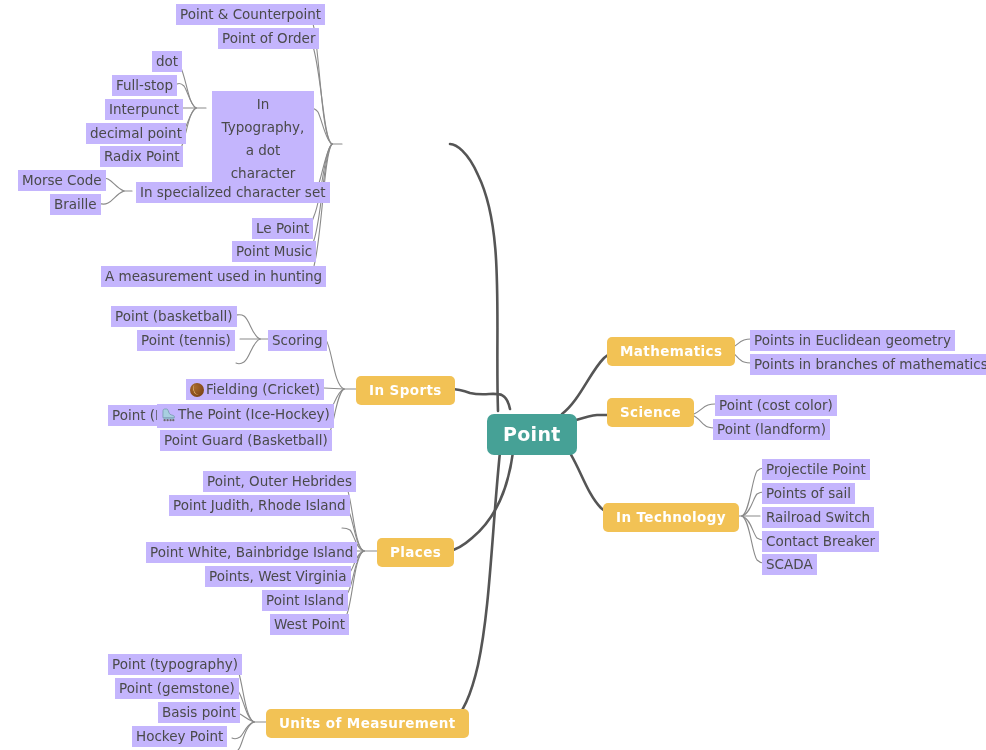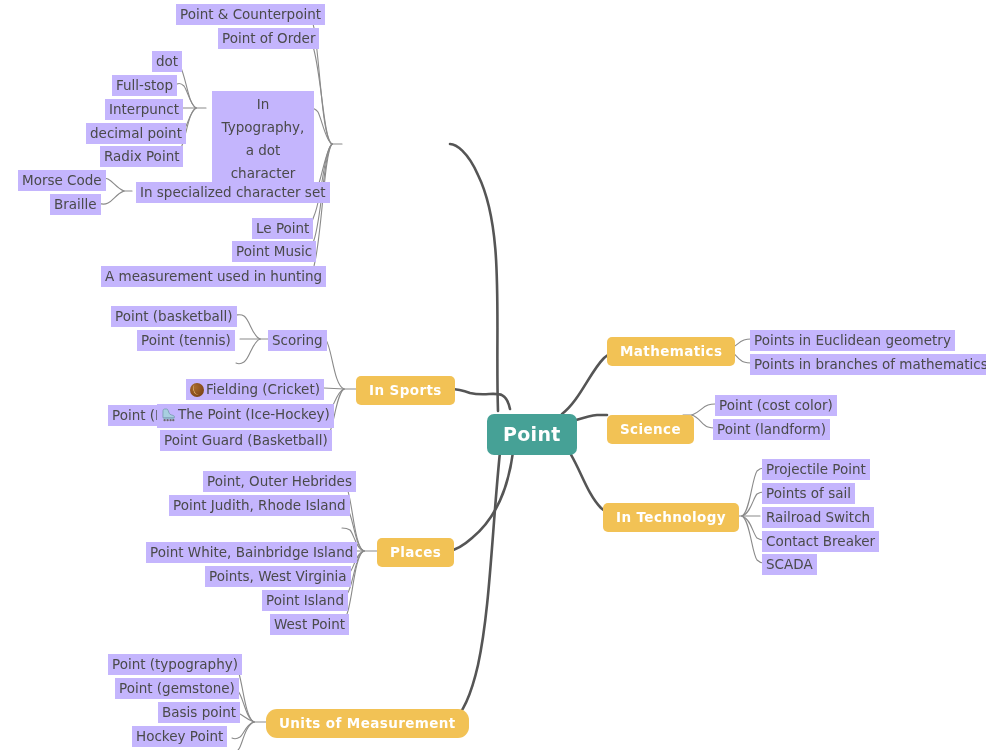--- a/index.html
+++ b/index.html
@@ -238,36 +238,36 @@
     <span>Places</span>
   </div>
 
   <div class="node leaf align-right" style="left:203px; top:471px;">Point, Outer Hebrides</div>
   <div class="node leaf align-right" style="left:169px; top:495px;">Point Judith, Rhode Island</div>
   <div class="node leaf align-right" style="left:146px; top:542px;">Point White, Bainbridge Island</div>
   <div class="node leaf align-right" style="left:205px; top:566px;">Points, West Virginia</div>
   <div class="node leaf align-right" style="left:262px; top:590px;">Point Island</div>
   <div class="node leaf align-right" style="left:270px; top:614px;">West Point</div>
 
-  <div class="node topic" style="left:266px; top:709px;border-radius:11px;">
+  <div class="node topic" style="left:266px; top:709px;">
     <span>Units of Measurement</span>
   </div>
 
   <div class="node leaf align-right" style="left:108px; top:654px;">Point (typography)</div>
   <div class="node leaf align-right" style="left:115px; top:678px;">Point (gemstone)</div>
   <div class="node leaf align-right" style="left:158px; top:702px;">Basis point</div>
   <div class="node leaf align-right" style="left:132px; top:726px;">Hockey Point</div>
 
   <div class="node topic" style="left:607px; top:337px;">
     <span>Mathematics</span>
   </div>
   <div class="node leaf align-left" style="left:750px; top:330px;">Points in Euclidean geometry</div>
   <div class="node leaf align-left" style="left:750px; top:354px;">Points in branches of mathematics</div>
 
-  <div class="node topic" style="left:607px; top:415px;">
+  <div class="node topic" style="left:607px; top:398px;">
     <span>Science</span>
   </div>
   <div class="node leaf align-left" style="left:715px; top:395px;">Point (cost color)</div>
   <div class="node leaf align-left" style="left:713px; top:419px;">Point (landform)</div>
 
   <div class="node topic" style="left:603px; top:503px;">
     <span>In Technology</span>
   </div>
   <div class="node leaf align-left" style="left:762px; top:459px;">Projectile Point</div>
   <div class="node leaf align-left" style="left:762px; top:483px;">Points of sail</div>

